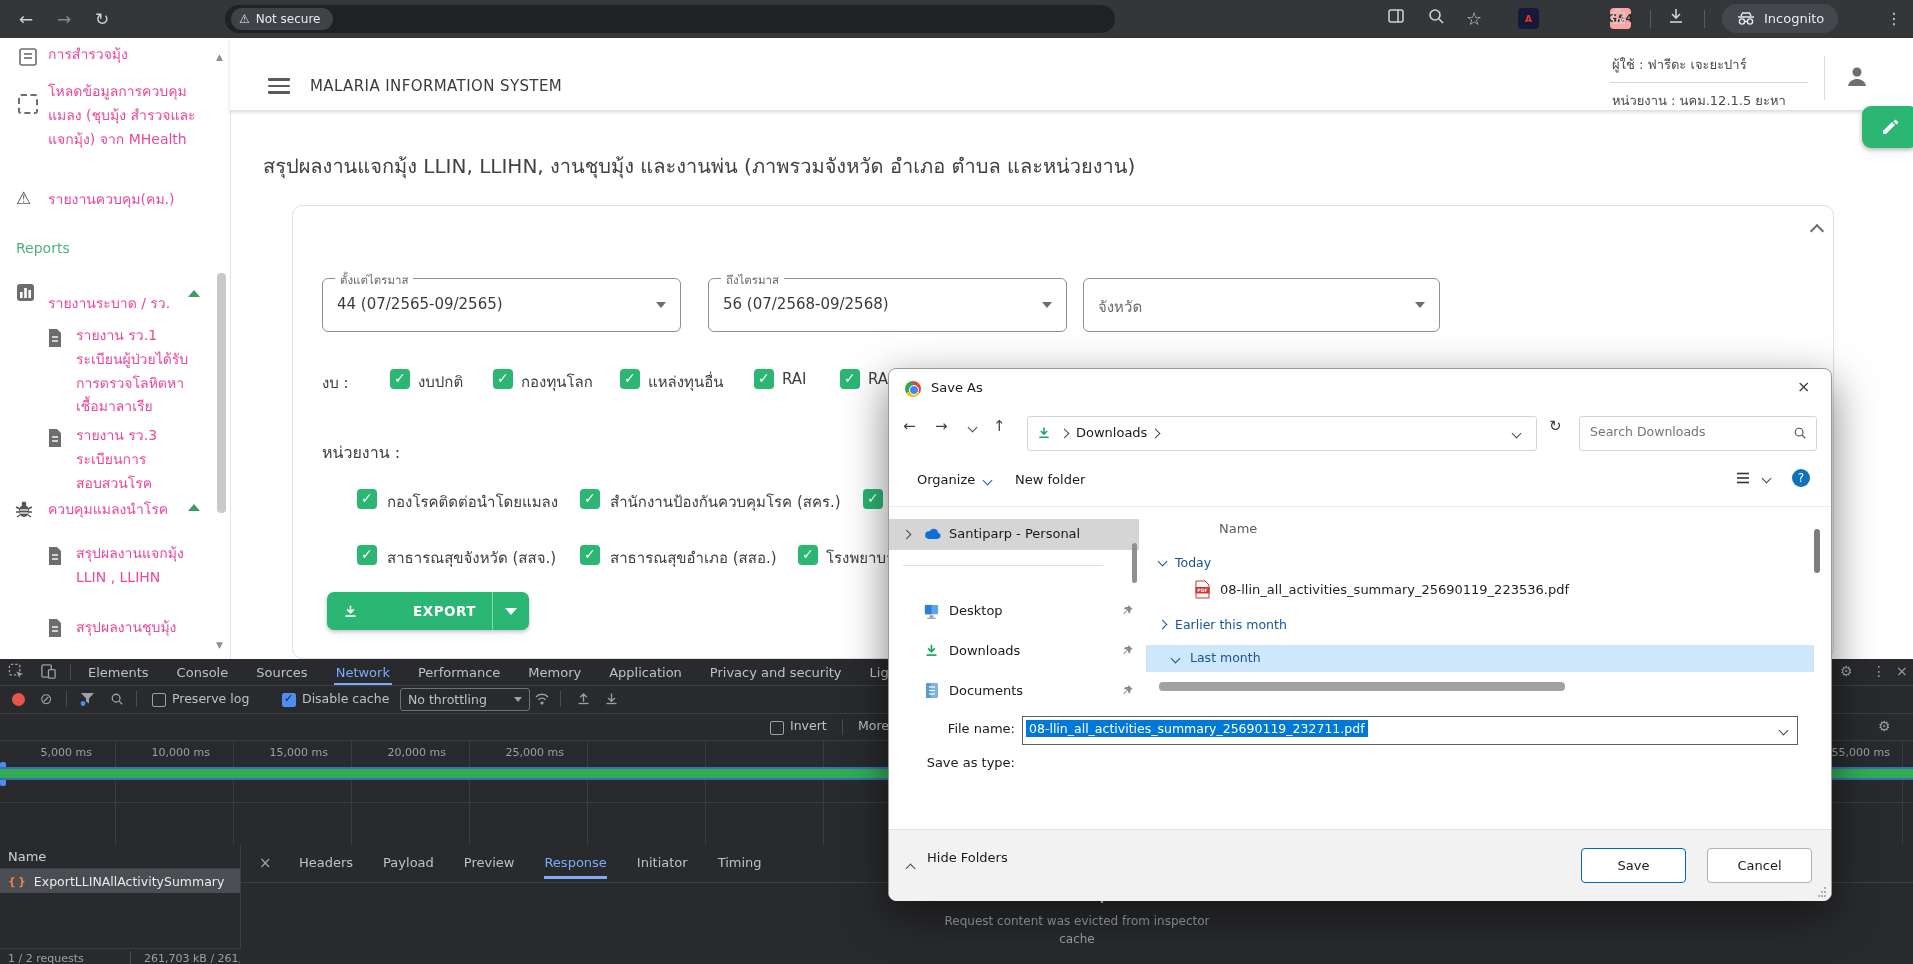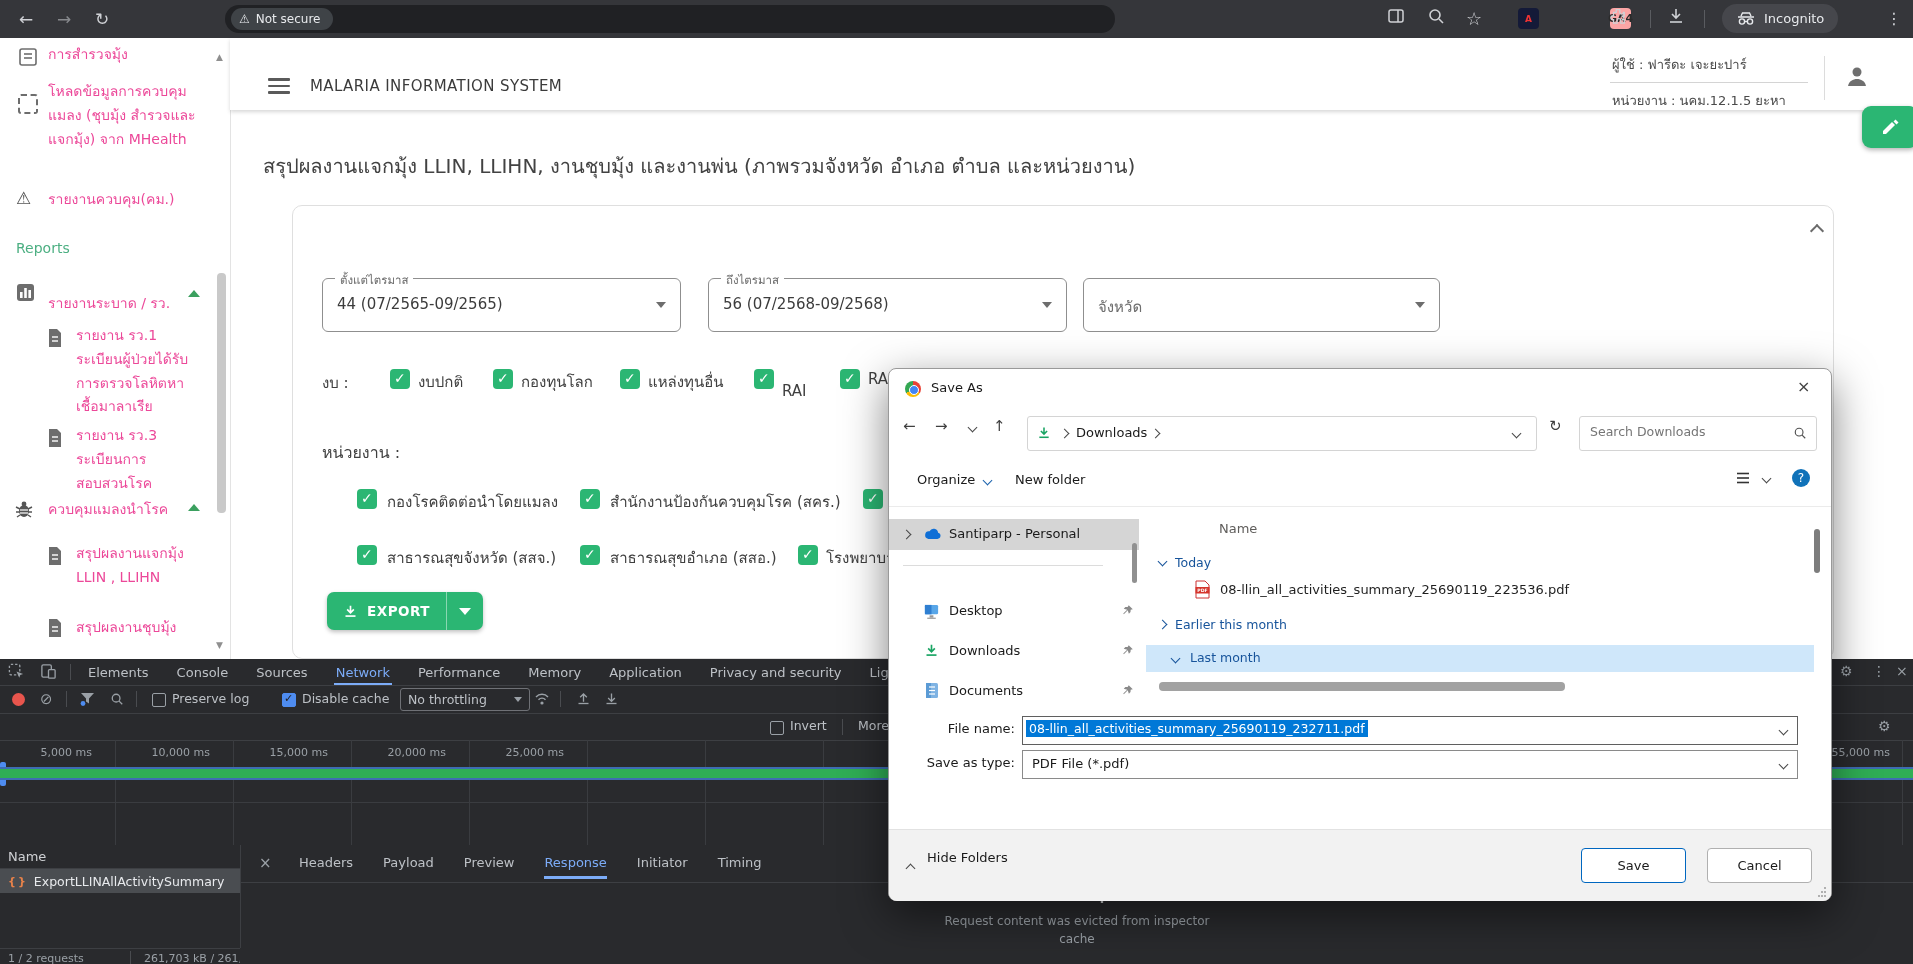--- a/index.html
+++ b/index.html
@@ -248,21 +248,21 @@
   </div>
 
   <div class="formlabel" style="left:322px;top:371px;">งบ :</div>
   <span class="gck" style="left:390px;top:369px;"></span>
   <div class="cklabel" style="left:418px;top:370px;">งบปกติ</div>
   <span class="gck" style="left:493px;top:369px;"></span>
   <div class="cklabel" style="left:521px;top:370px;">กองทุนโลก</div>
   <span class="gck" style="left:620px;top:369px;"></span>
   <div class="cklabel" style="left:648px;top:370px;">แหล่งทุนอื่น</div>
   <span class="gck" style="left:754px;top:369px;"></span>
-  <div class="cklabel" style="left:782px;top:370px;margin-top:12px;">RAI</div>
+  <div class="cklabel" style="left:782px;top:370px;">RAI</div>
   <span class="gck" style="left:840px;top:369px;"></span>
   <div class="cklabel" style="left:868px;top:370px;">RA</div>
 
   <div class="formlabel" style="left:322px;top:440px;font-size:16px;">หน่วยงาน :</div>
   <span class="gck" style="left:357px;top:489px;"></span>
   <div class="cklabel" style="left:387px;top:490px;">กองโรคติดต่อนำโดยแมลง</div>
   <span class="gck" style="left:580px;top:489px;"></span>
   <div class="cklabel" style="left:610px;top:490px;">สำนักงานป้องกันควบคุมโรค (สคร.)</div>
   <span class="gck" style="left:863px;top:489px;"></span>
   <span class="gck" style="left:357px;top:545px;"></span>
@@ -271,21 +271,21 @@
   <div class="cklabel" style="left:610px;top:546px;">สาธารณสุขอำเภอ (สสอ.)</div>
   <span class="gck" style="left:798px;top:545px;"></span>
   <div class="cklabel" style="left:826px;top:546px;">โรงพยาบา</div>
 
   <div class="export">
     <div style="display:flex;align-items:center;gap:9px;padding:0 16px;">
       <svg width="15" height="15" viewBox="0 0 18 18">
           <path d="M9 2v8M5 6.5L9 10.5 13 6.5" fill="none" stroke="#fff" stroke-width="2"></path>
           <path d="M3 14.5h12" stroke="#fff" stroke-width="2"></path>
         </svg>
-      <span style="font-size:13.5px;font-weight:bold;letter-spacing:.5px;">EXPORT</span>
+      <span style="font-size:13.5px;font-weight:bold;letter-spacing:.5px;margin-left:46px;">EXPORT</span>
     </div>
     <div style="width:1px;height:38px;background:rgba(255,255,255,.45);"></div>
     <div style="padding:0 12px;">
       <div style="width:0;height:0;border-left:6px solid transparent;border-right:6px solid transparent;border-top:7px solid #fff;"></div>
     </div>
   </div>
 
   <div class="devtools">
 
     <div class="dt-row" style="top:0;height:26px;">
@@ -533,24 +533,20 @@
     </div>
     <div class="abs" style="left:270px;top:313px;width:406px;height:9px;background:#a2a2a2;border-radius:4px;"></div>
     <div class="abs" style="left:925px;top:160px;width:6px;height:44px;background:#7d7d7d;border-radius:3px;"></div>
 
     <div class="abs" style="left:0;top:352px;width:126px;text-align:right;">File name:</div>
     <div class="abs" style="left:133px;top:347px;width:774px;height:27px;border:1px solid #5f5f5f;background:#fff;">
       <span class="selblue abs" style="left:3px;top:3px;">08-llin_all_activities_summary_25690119_232711.pdf</span>
       <span class="wchev down abs" style="right:10px;top:10px;"></span>
     </div>
     <div class="abs" style="left:0;top:386px;width:126px;text-align:right;">Save as type:</div>
-    <div class="abs" style="left:133px;top:381px;width:774px;height:27px;border:1px solid #8a8a8a;background:#fff;">
-      <span class="abs" style="left:9px;top:5px;">PDF File (*.pdf)</span>
-      <span class="wchev down abs" style="right:10px;top:10px;"></span>
-    </div>
 
     <div class="abs" style="left:0;top:460px;width:942px;height:71px;background:#f2f2f2;border-top:1px solid #e2e2e2;border-radius:0 0 8px 8px;">
       <span class="wchev up abs" style="left:18px;top:35px;"></span>
       <span class="abs" style="left:38px;top:20px;text-align:center;">Hide Folders</span>
       <div class="dlg-btn" style="left:692px;top:18px;border:1px solid #0067c0;">Save</div>
       <div class="dlg-btn" style="left:818px;top:18px;border:1px solid #b0b0b0;">Cancel</div>
       <svg class="abs" style="right:4px;bottom:4px;" width="11" height="11" viewBox="0 0 11 11">
           <circle cx="9" cy="2" r="1" fill="#9a9a9a"></circle>
           <circle cx="9" cy="6" r="1" fill="#9a9a9a"></circle>
           <circle cx="6" cy="6" r="1" fill="#9a9a9a"></circle>

